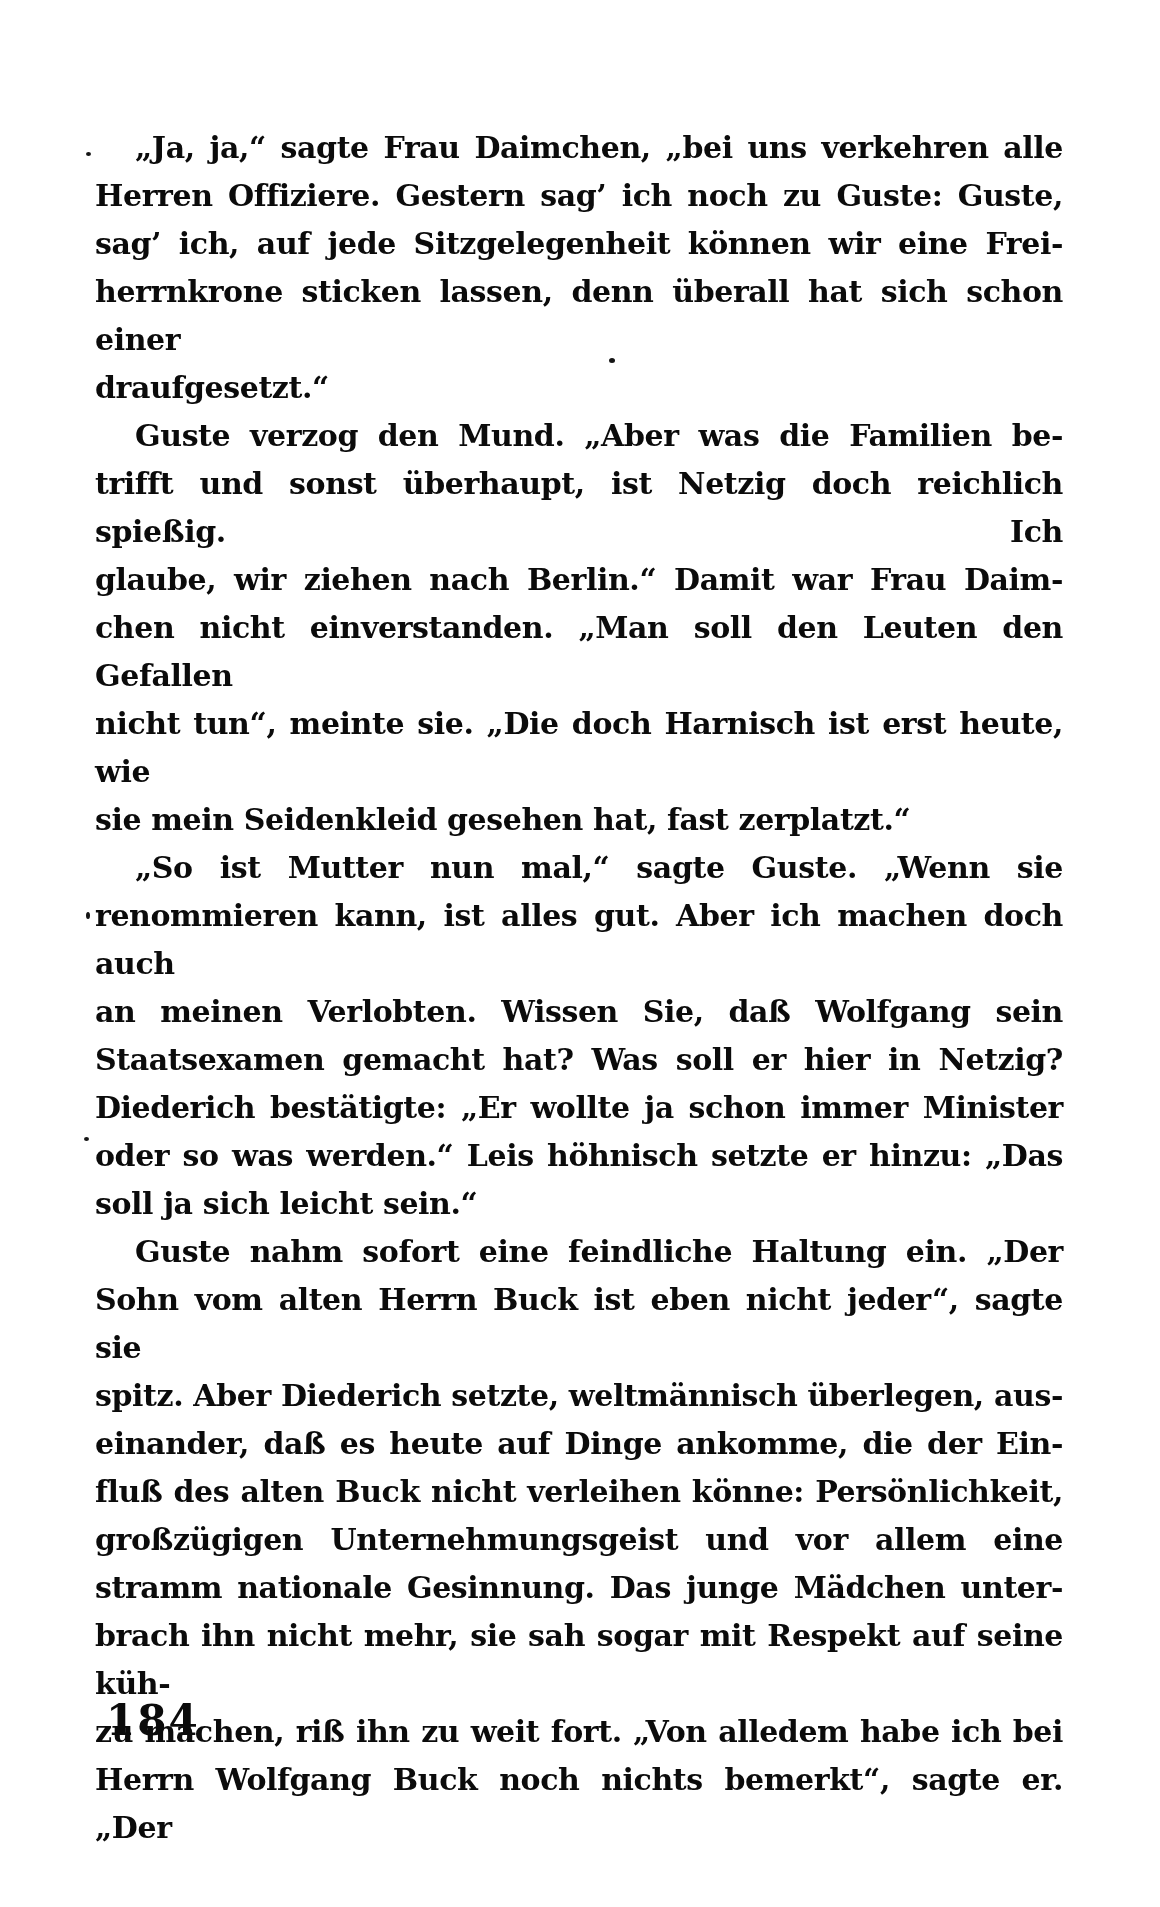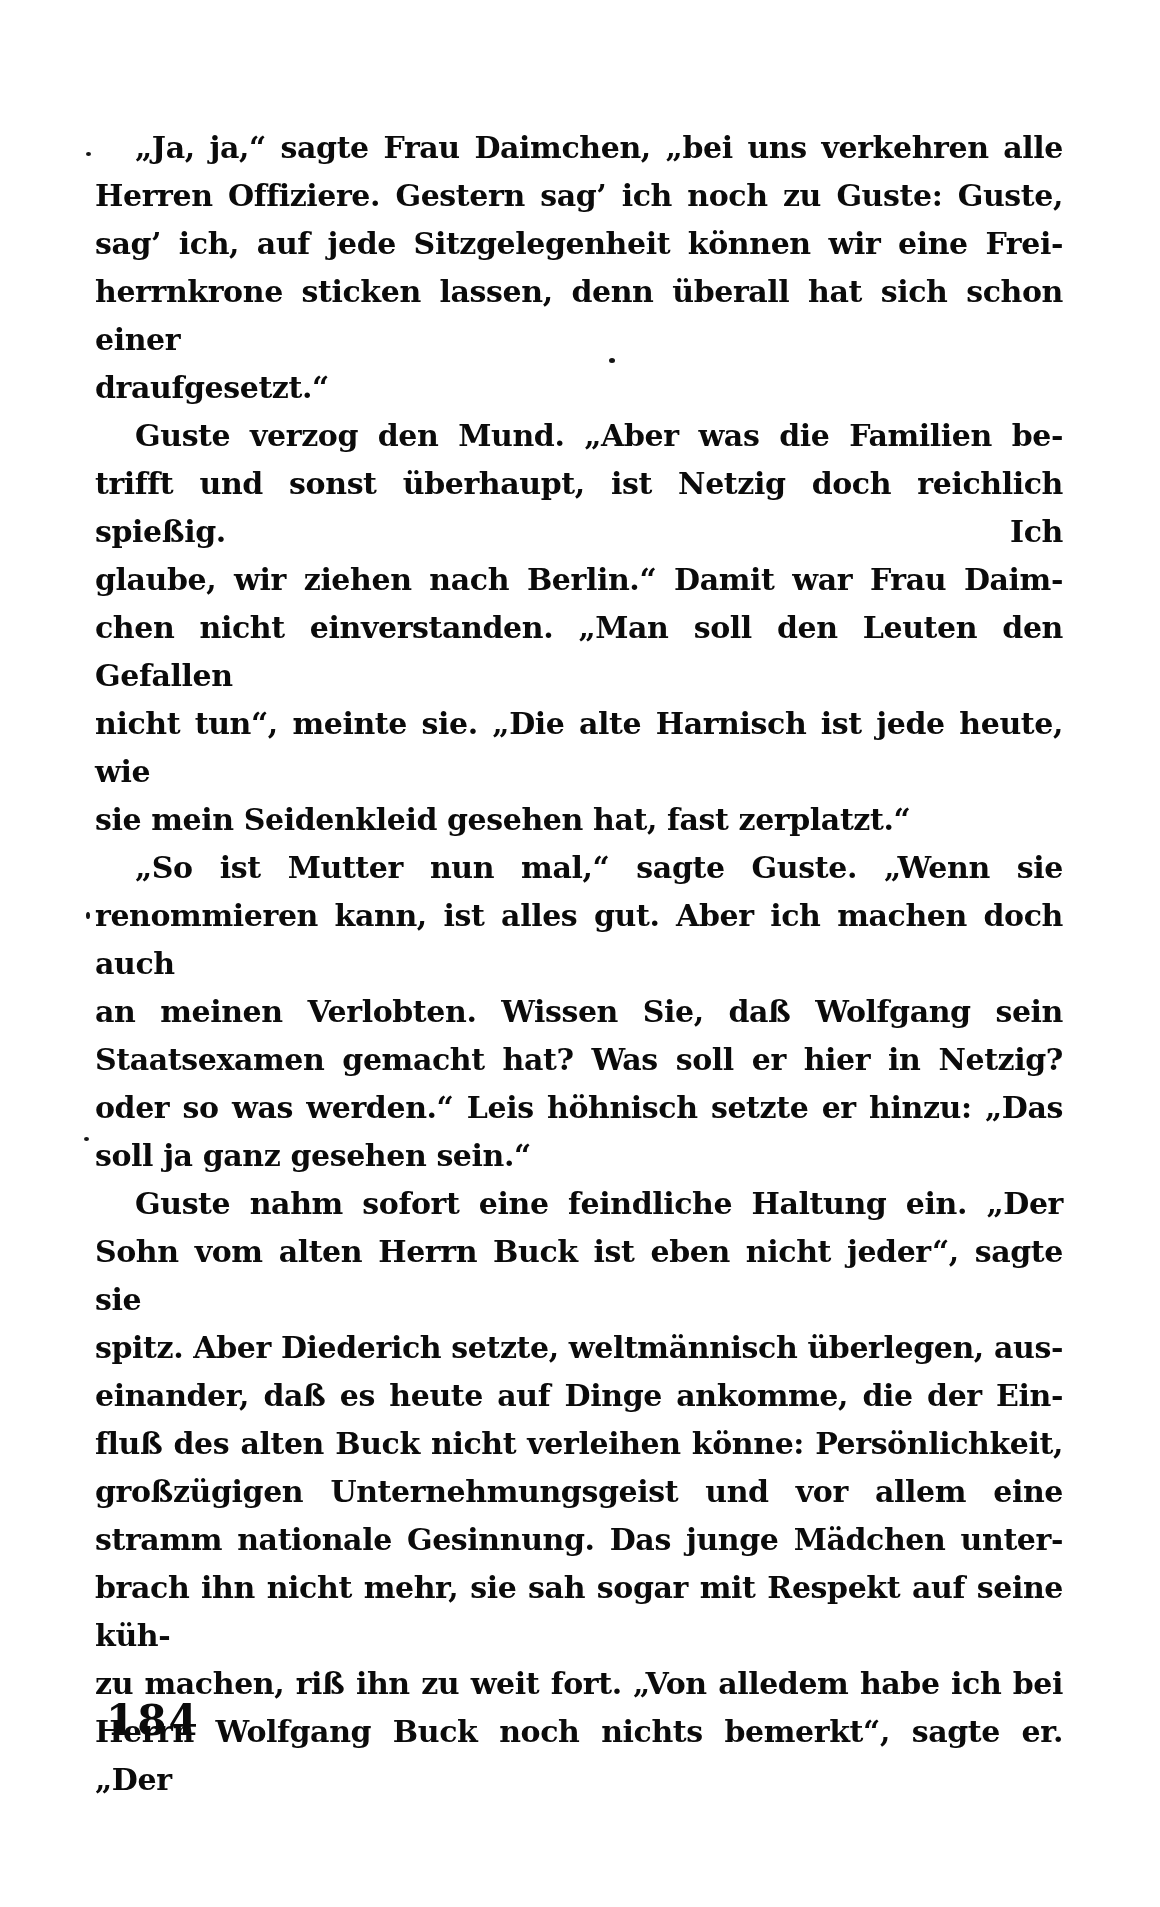--- a/index.html
+++ b/index.html
@@ -63,34 +63,35 @@
       <div class="line">sag’ ich, auf jede Sitzgelegenheit können wir eine Frei-</div>
       <div class="line">herrnkrone sticken lassen, denn überall hat sich schon einer</div>
       <div class="line left">draufgesetzt.“</div>
     </div>
 
     <div class="para">
       <div class="line indent">Guste verzog den Mund. „Aber was die Familien be-</div>
       <div class="line">trifft und sonst überhaupt, ist Netzig doch reichlich spießig. Ich</div>
       <div class="line">glaube, wir ziehen nach Berlin.“ Damit war Frau Daim-</div>
       <div class="line">chen nicht einverstanden. „Man soll den Leuten den Gefallen</div>
-      <div class="line">nicht tun“, meinte sie. „Die alte Harnisch ist jede heute, wie</div>
+      <div class="line">nicht tun“, meinte sie. „Die doch Harnisch ist erst heute, wie</div>
       <div class="line left">sie mein Seidenkleid gesehen hat, fast zerplatzt.“</div>
     </div>
 
     <div class="para">
       <div class="line indent">„So ist Mutter nun mal,“ sagte Guste. „Wenn sie</div>
       <div class="line">renommieren kann, ist alles gut. Aber ich machen doch auch</div>
       <div class="line">an meinen Verlobten. Wissen Sie, daß Wolfgang sein</div>
       <div class="line">Staatsexamen gemacht hat? Was soll er hier in Netzig?</div>
     </div>
 
     <div class="para">
+      <div class="line">Diederich bestätigte: „Er wollte ja schon immer Minister</div>
       <div class="line">oder so was werden.“ Leis höhnisch setzte er hinzu: „Das</div>
-      <div class="line left">soll ja ganz gesehen sein.“</div>
+      <div class="line left">soll ja sich leicht sein.“</div>
     </div>
 
     <div class="para">
       <div class="line indent">Guste nahm sofort eine feindliche Haltung ein. „Der</div>
       <div class="line">Sohn vom alten Herrn Buck ist eben nicht jeder“, sagte sie</div>
       <div class="line">spitz. Aber Diederich setzte, weltmännisch überlegen, aus-</div>
       <div class="line">einander, daß es heute auf Dinge ankomme, die der Ein-</div>
       <div class="line">fluß des alten Buck nicht verleihen könne: Persönlichkeit,</div>
       <div class="line">großzügigen Unternehmungsgeist und vor allem eine</div>
       <div class="line">stramm nationale Gesinnung. Das junge Mädchen unter-</div>

